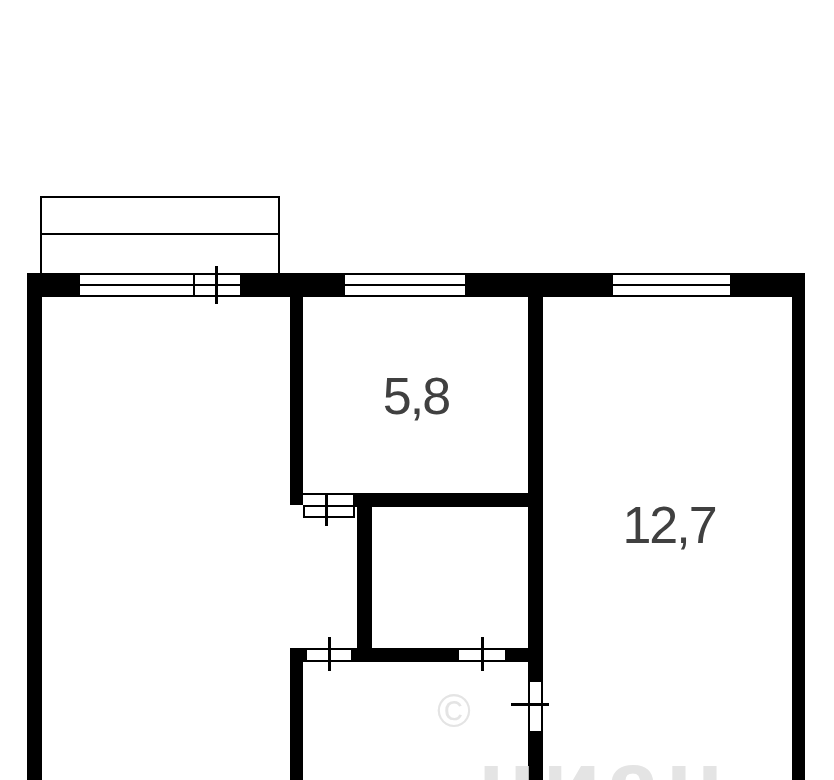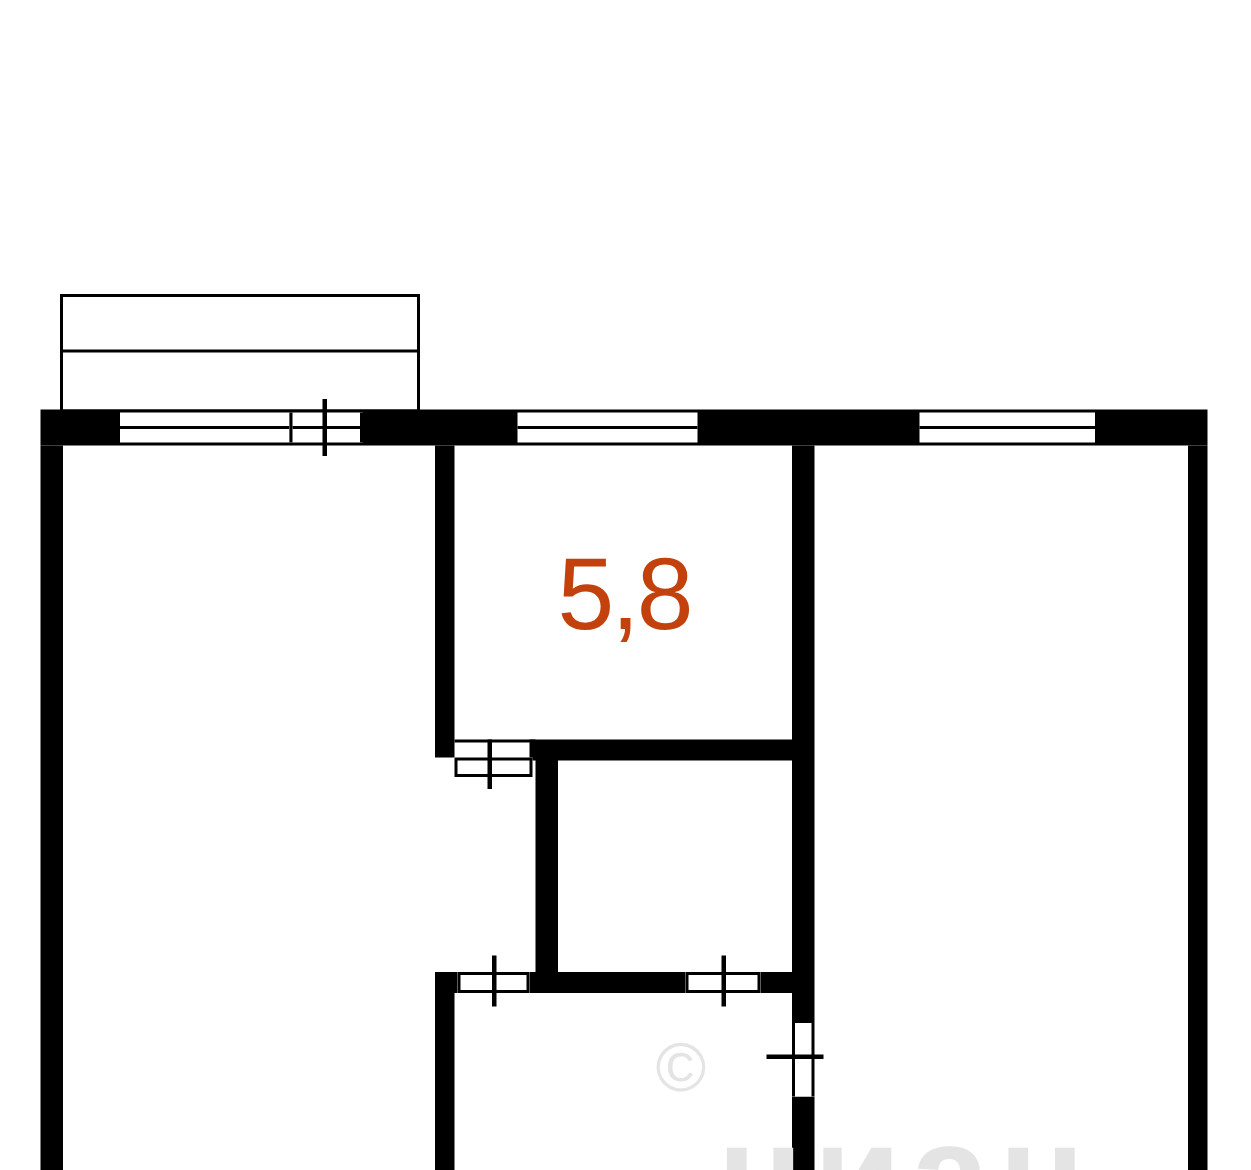--- a/index.html
+++ b/index.html
@@ -28,21 +28,21 @@
     border-left:2px solid #000000;border-right:2px solid #000000;
   }
   .tick{position:absolute;background:#000000;}
   .balcony{
     position:absolute;left:40px;top:196px;width:240px;height:79px;
     border:2px solid #000000;box-sizing:border-box;background:#ffffff;
   }
   .balcony-rail{position:absolute;left:0;right:0;top:35px;height:2px;background:#000000;}
   .room-label{
     position:absolute;transform:translate(-50%,-50%);
-    color:#c2410c;font-size:68px;letter-spacing:-2px;white-space:nowrap;
+    color:#404040;font-size:52px;letter-spacing:-2px;white-space:nowrap;
   }
   .watermark-symbol{
     position:absolute;left:437px;top:688px;
     color:#e4e4e4;font-size:46px;line-height:1;
   }
   .watermark-text{
     position:absolute;left:478px;top:736px;
     color:#e4e4e4;font-size:95px;font-weight:bold;line-height:1;
     letter-spacing:6px;white-space:nowrap;
   }
@@ -82,17 +82,18 @@
   <div class="door-h" style="left:305px;top:648px;width:48px;height:14px;"></div>
   <div class="tick" style="left:328px;top:637px;width:3px;height:34px;"></div>
 
   <div class="door-h" style="left:457px;top:648px;width:50px;height:14px;"></div>
   <div class="tick" style="left:481px;top:637px;width:3px;height:34px;"></div>
 
   <div class="door-v" style="left:528px;top:682px;width:15px;height:49px;"></div>
   <div class="tick" style="left:511px;top:703px;width:38px;height:3px;"></div>
 
   <div class="room-label" style="left:416px;top:396px;">5,8</div>
+  <div class="room-label" style="left:669px;top:525px;">12,7</div>
 
   <div class="watermark-symbol">©</div>
   <div class="watermark-text">циан</div>
 
 </div>
 
 </body></html>

